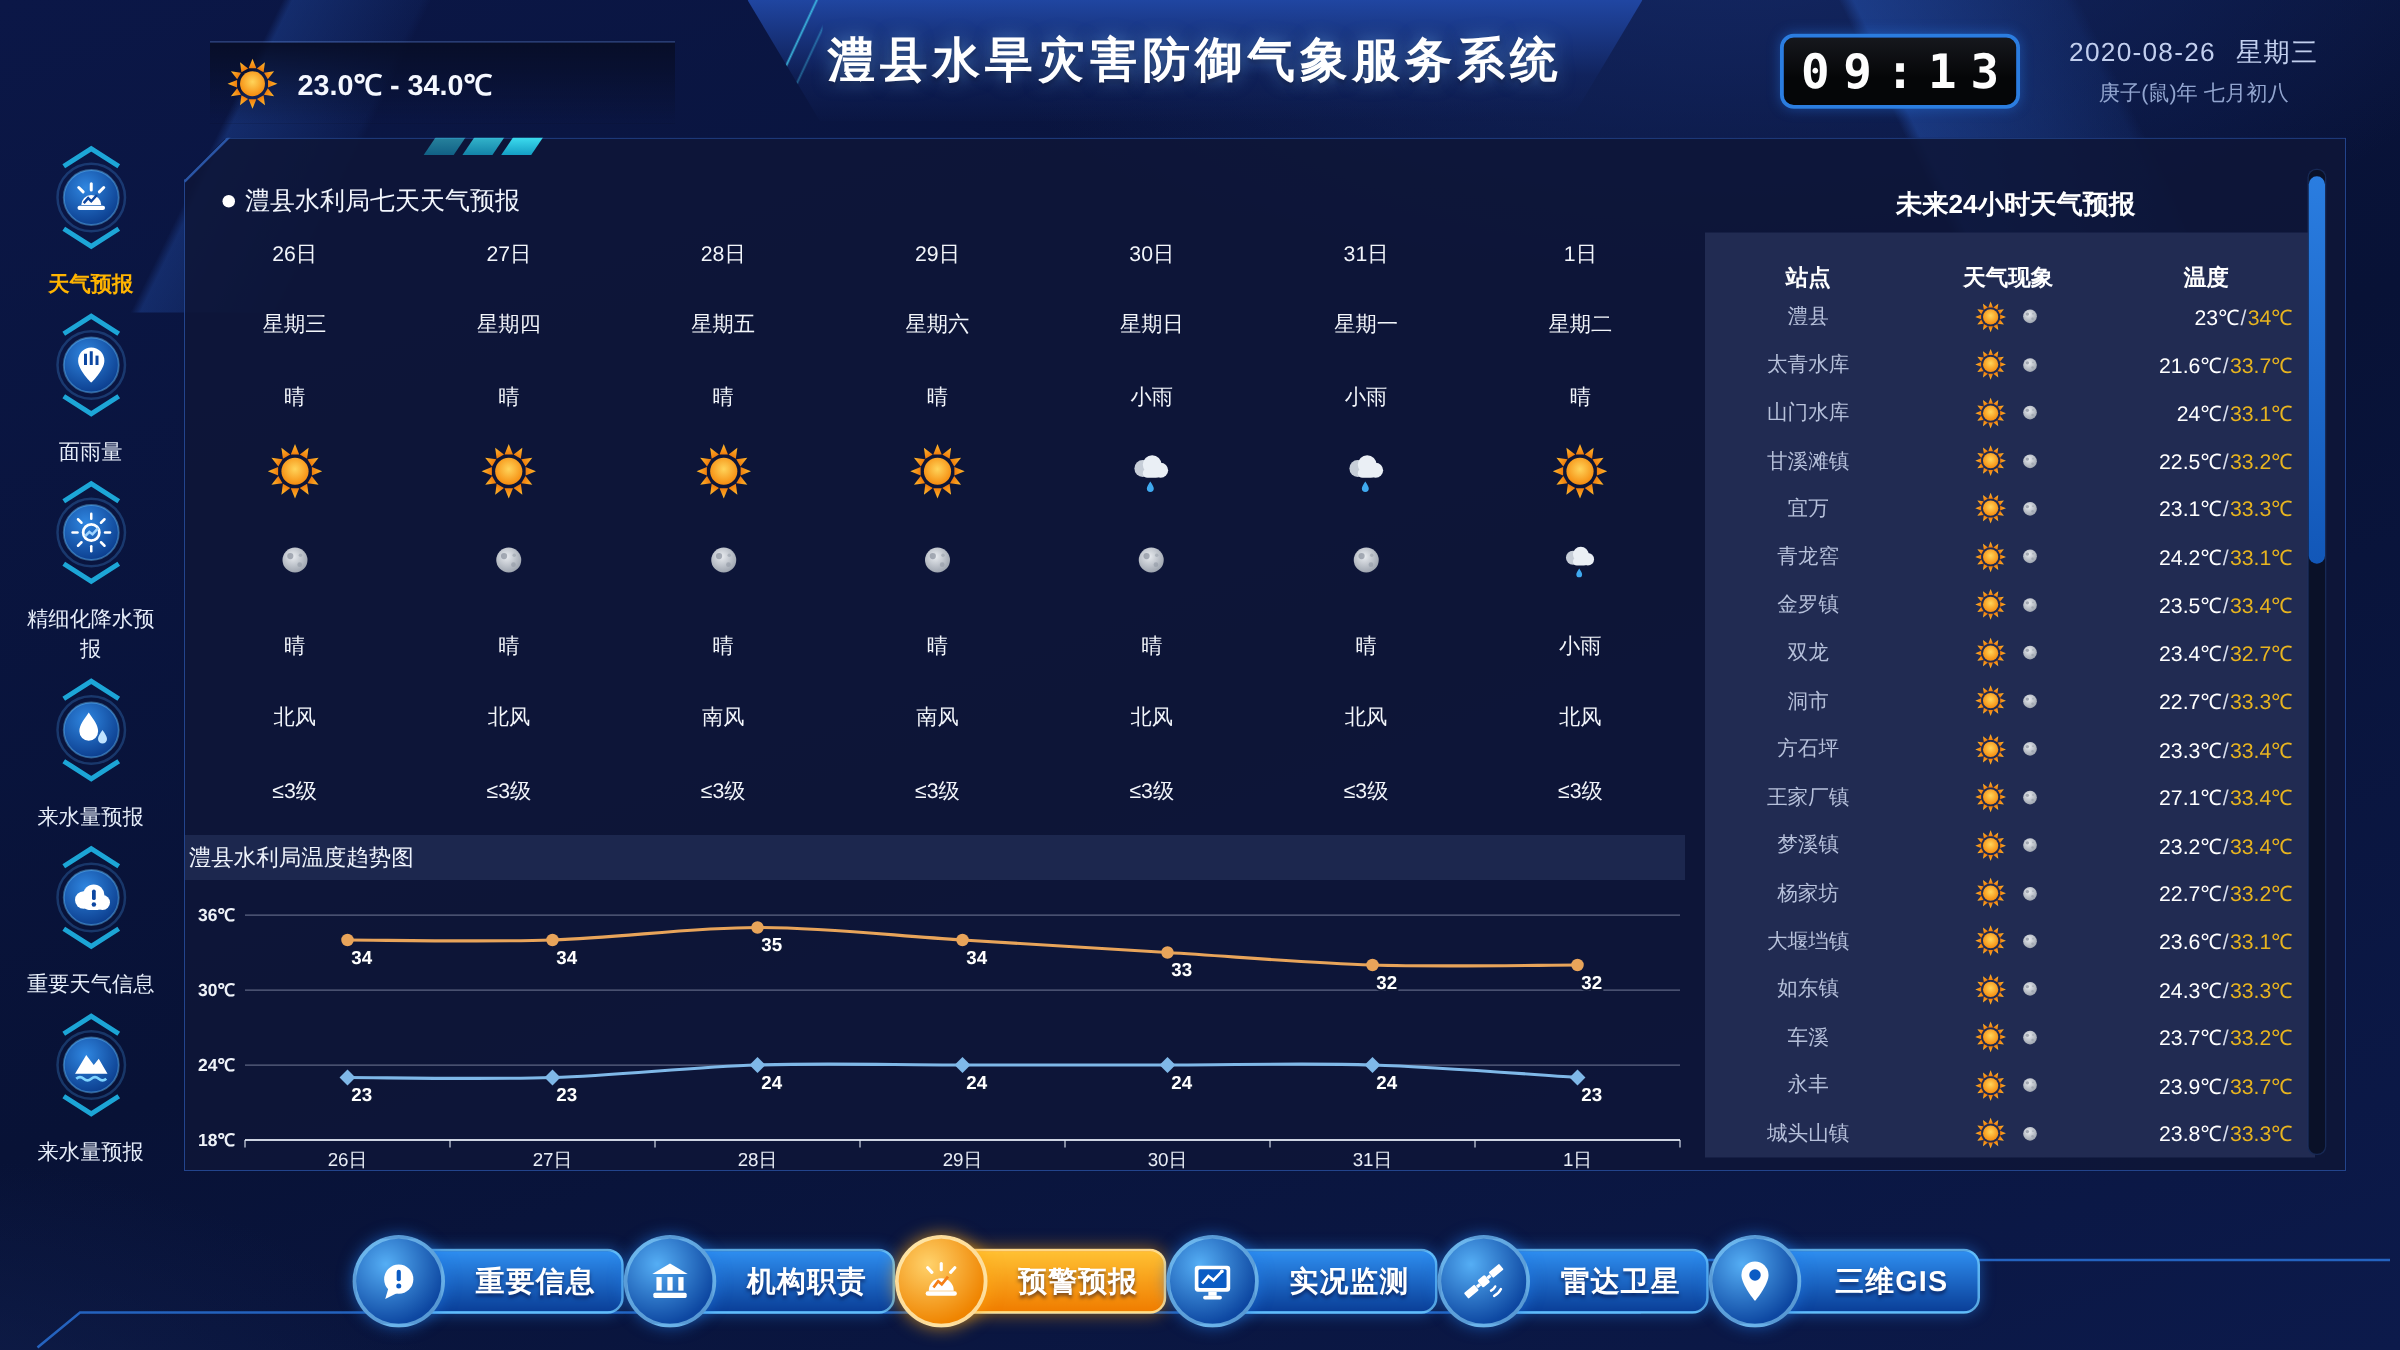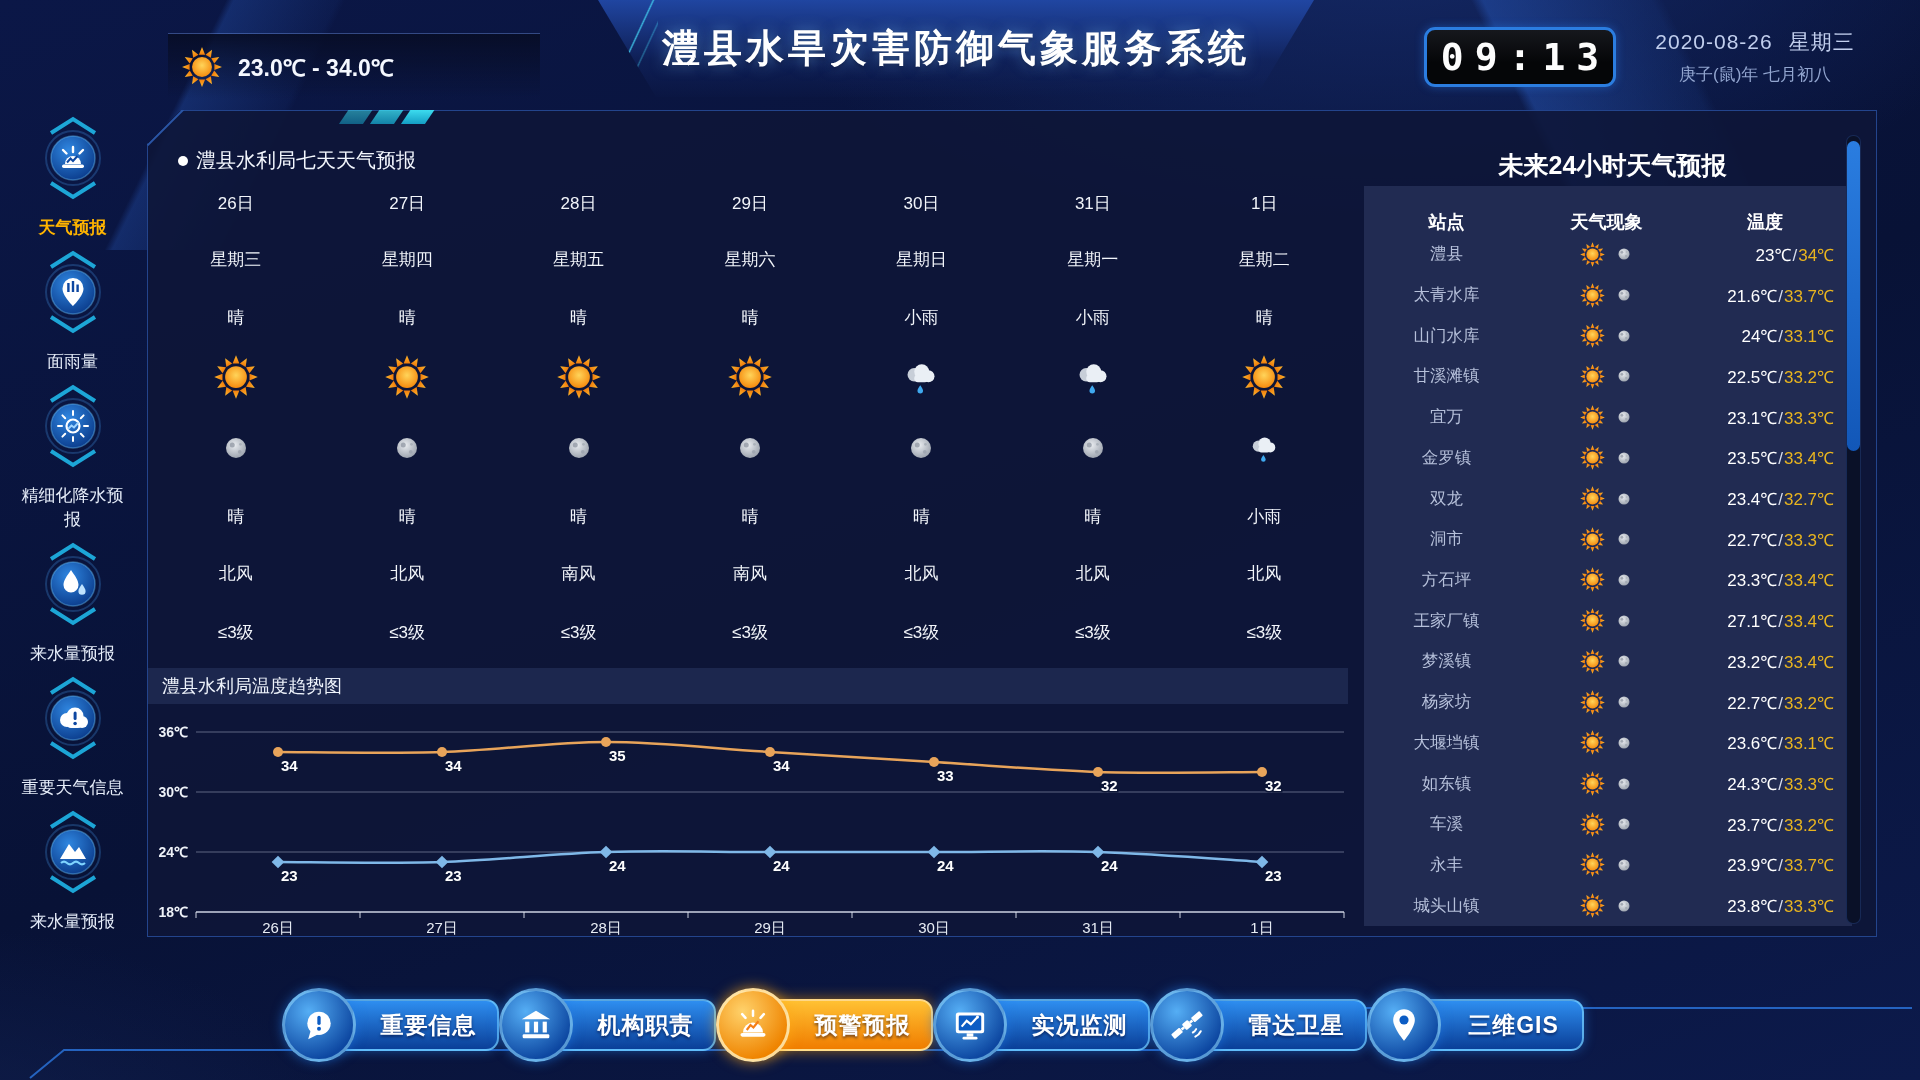--- a/index.html
+++ b/index.html
@@ -61,27 +61,27 @@
   .panel-title .dot{width:10px;height:10px;border-radius:50%;background:#fff;}
 
   .forecast-grid{position:absolute;left:2px;top:70px;width:1200px;display:grid;grid-template-columns:repeat(7,1fr);}
   .fc-col{display:grid;grid-template-rows:44px 68px 48px 76px 66px 66px 48px 70px;justify-items:center;align-items:center;
     font-size:17px;color:#f2f5fa;}
   .fc-icon.day svg{width:48px;height:48px;}
   .fc-icon.night svg{width:40px;height:40px;}
 
   
   .trend-block{position:absolute;left:0;top:557px;width:1200px;height:270px;}
-  .trend-head{height:36px;display:flex;align-items:center;padding-left:14px;background:rgba(32,42,82,.85);
+  .trend-head{height:36px;display:flex;align-items:center;padding-left:3px;background:rgba(32,42,82,.85);
     font-size:18px;color:#eef3fb;}
   .chart-svg{position:absolute;left:0;top:36px;width:1200px;height:234px;}
   .chart-svg text{font-family:"Liberation Sans",sans-serif;}
 
   
-  .rp-title{position:absolute;left:1212px;top:38px;width:505px;text-align:center;font-size:25px;font-weight:bold;color:#fff;}
+  .rp-title{position:absolute;left:1212px;top:38px;width:505px;text-align:center;font-size:21px;font-weight:bold;color:#fff;}
   .station-table{position:absolute;left:1216px;top:75px;width:488px;bottom:10px;background:#212b52;display:flex;flex-direction:column;}
   .st-head{height:48px;display:grid;grid-template-columns:165px 155px 1fr;align-items:center;font-size:18px;font-weight:bold;color:#fff;}
   .st-head div{text-align:center;margin-top:24px;}
   .st-head .h-temp{text-align:center;padding-right:6px;}
   .st-body{flex:1;display:grid;grid-auto-rows:1fr;}
   .st-row{display:grid;grid-template-columns:165px 155px 1fr;align-items:center;}
   .st-name{text-align:center;font-size:16.5px;color:#b6c0da;}
   .st-icons{display:flex;align-items:center;justify-content:center;gap:7px;}
   .st-icons .st-sun{width:27px;height:27px;}
   .st-icons .st-moon{width:22px;height:22px;}
@@ -630,20 +630,34 @@
               </svg>
               <svg class="st-moon" viewBox="0 0 64 64">
                 <use href="#sym-moon"></use>
               </svg>
             </div>
             <div class="st-temp">
               <span class="low">23.1℃</span><span class="sep">/</span><span class="high">33.3℃</span>
             </div>
           </div>
 
+          <div class="st-row">
+            <div class="st-name">青龙窖</div>
+            <div class="st-icons">
+              <svg class="st-sun" viewBox="0 0 64 64">
+                <use href="#sym-sun"></use>
+              </svg>
+              <svg class="st-moon" viewBox="0 0 64 64">
+                <use href="#sym-moon"></use>
+              </svg>
+            </div>
+            <div class="st-temp">
+              <span class="low">24.2℃</span><span class="sep">/</span><span class="high">33.1℃</span>
+            </div>
+          </div>
 
           <div class="st-row">
             <div class="st-name">金罗镇</div>
             <div class="st-icons">
               <svg class="st-sun" viewBox="0 0 64 64">
                 <use href="#sym-sun"></use>
               </svg>
               <svg class="st-moon" viewBox="0 0 64 64">
                 <use href="#sym-moon"></use>
               </svg>

